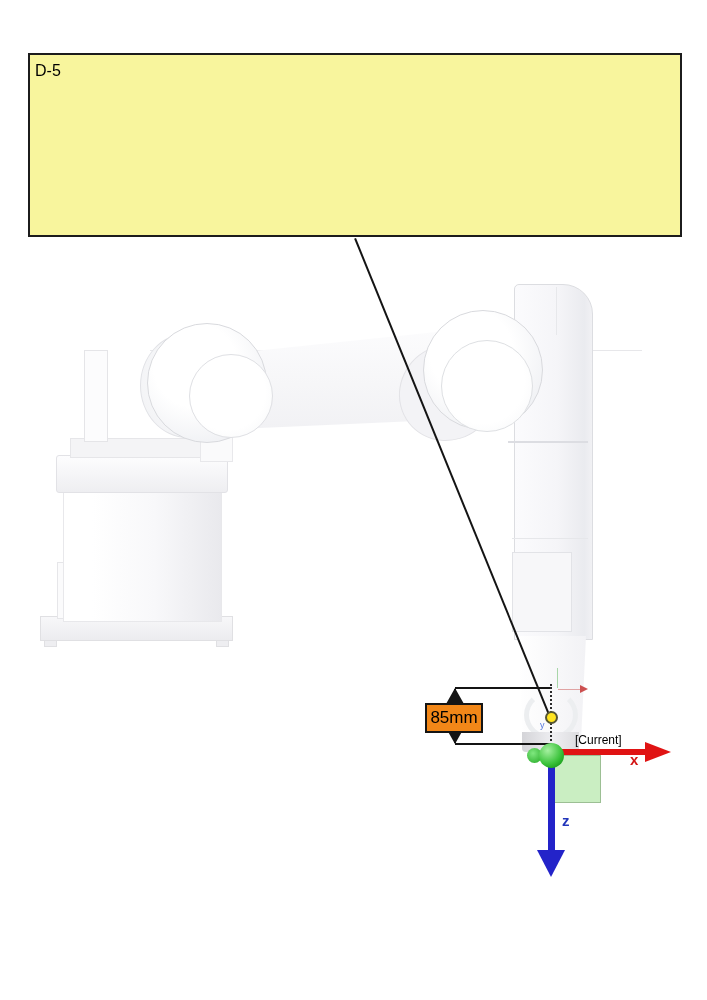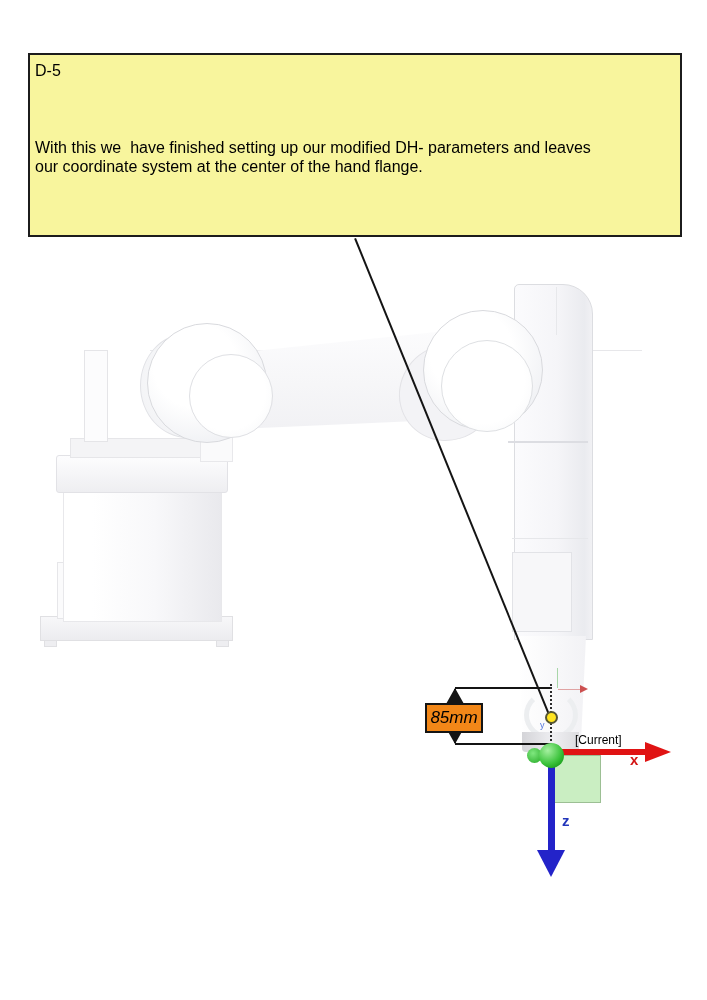--- a/index.html
+++ b/index.html
@@ -71,21 +71,21 @@
     border-top:2px solid #141414;transform:rotate(67.85deg);transform-origin:0 0;}
   .dim-ext-top{left:455px;top:687px;width:96px;height:2px;background:#141414;}
   .dim-ext-bottom{left:455px;top:743px;width:96px;height:2px;background:#141414;}
   .dim-stem{left:454px;top:689px;width:2px;height:54px;background:#141414;}
   .tri{width:0;height:0;}
   .dim-arrow-up{left:446px;top:688px;border-left:9px solid transparent;
     border-right:9px solid transparent;border-bottom:16px solid #141414;}
   .dim-arrow-down{left:446px;top:728px;border-left:9px solid transparent;
     border-right:9px solid transparent;border-top:16px solid #141414;}
   .dim-label-box{left:425px;top:703px;width:58px;height:30px;background:#f28718;
-    border:2px solid #141414;display:flex;align-items:center;justify-content:center;font-style:italic;}
+    border:2px solid #141414;display:flex;align-items:center;justify-content:center;}
   .dim-label-box span{position:static;font-size:17px;color:#000;letter-spacing:0;}
 
   
   .dotted-proj{left:550px;top:684px;width:0;height:72px;border-left:2px dotted #2b2b2b;}
   .mini-green-tick{left:557px;top:668px;width:1px;height:20px;background:#a8d6a8;}
   .mini-red-line{left:558px;top:689px;width:22px;height:1px;background:#e0a3a3;}
   .mini-x-arrow{left:580px;top:685px;border-top:4px solid transparent;
     border-bottom:4px solid transparent;border-left:8px solid #cc5050;}
   .mini-y-label{left:540px;top:720px;font-size:9px;color:#5577dd;}
   .flange-dot{left:545px;top:711px;width:13px;height:13px;border-radius:50%;
@@ -108,22 +108,20 @@
   .origin-sphere{left:539px;top:743px;width:25px;height:25px;border-radius:50%;
     background:radial-gradient(circle at 35% 30%,#a5f0a0,#3ec43e 55%,#169a16 85%,#0c7c0c);}
 </style>
 </head>
 <body>
 
 <div id="stage">
 
   <div class="note">
     <div class="txt t-title">D-5</div>
-    <div class="txt t-p2a">With this we  have finished setting up our modified DH- parameters and leaves</div>
-    <div class="txt t-p2b">our coordinate system at the center of the hand flange.</div>
   </div>
 
   <div style="left:0;top:0;width:707px;height:1000px;">
     <div class="faint-line"></div>
     <div class="base-foot-l"></div>
     <div class="base-foot-r"></div>
     <div class="base-plate"></div>
     <div class="base-left-box"></div>
     <div class="base-body"></div>
     <div class="base-collar"></div>

